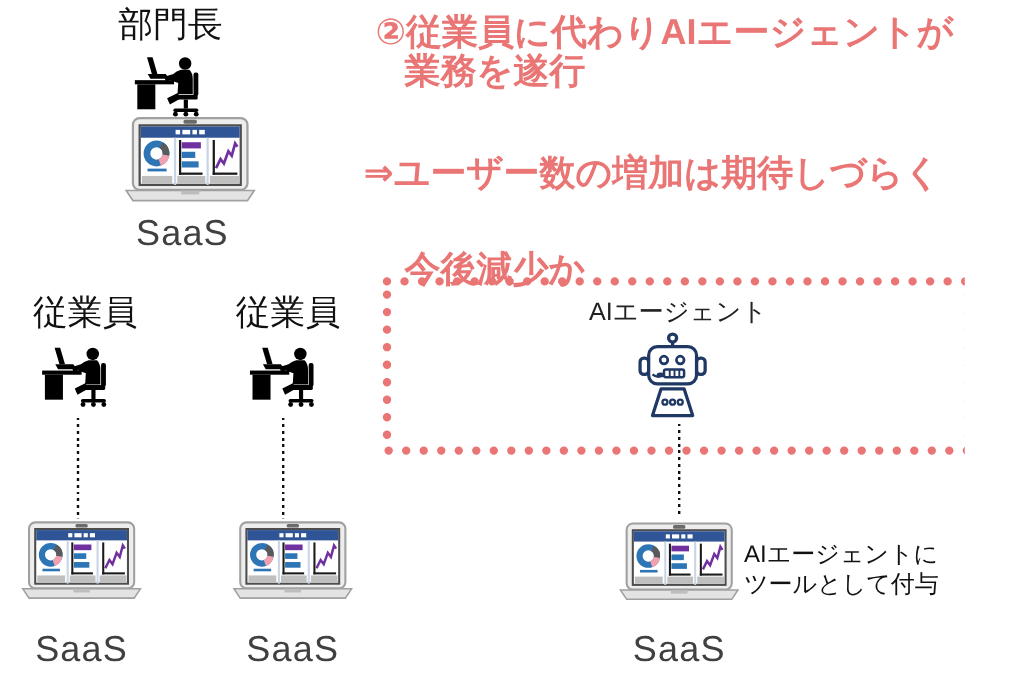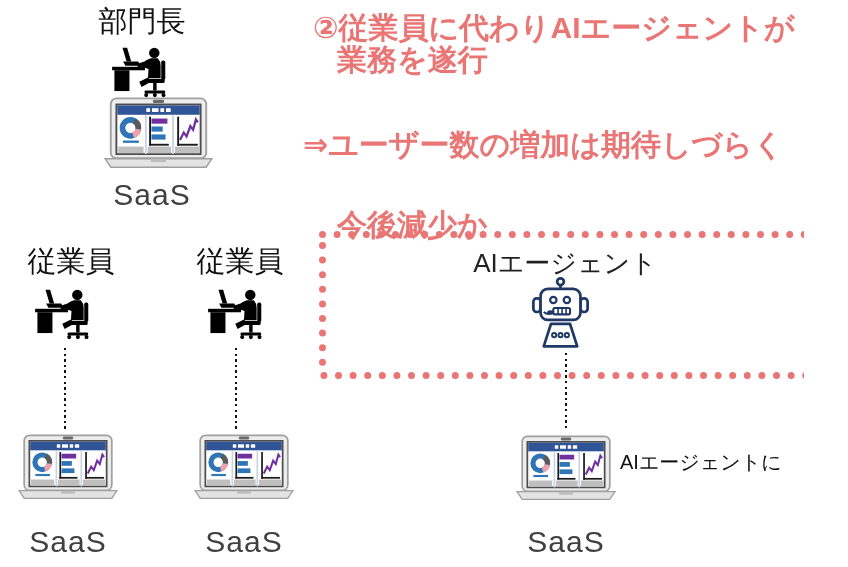--- a/index.html
+++ b/index.html
@@ -7,21 +7,21 @@
     position:relative;width:804px;height:567px;background:#fff;overflow:hidden;
     font-family:"Liberation Sans","DejaVu Sans",sans-serif;color:#000;
   }
   .abs{position:absolute;}
   .jp-label{font-size:29px;line-height:1.1;color:#111;text-align:center;white-space:nowrap;}
   .saas{font-size:30px;line-height:1.1;color:#404040;text-align:center;letter-spacing:1px;white-space:nowrap;}
   .red-line{
     position:absolute;font-size:30px;font-weight:bold;color:#EA7575;
     line-height:1.1;white-space:nowrap;letter-spacing:0px;
   }
-  .agent-label{font-size:26px;color:#222;text-align:center;white-space:nowrap;}
+  .agent-label{font-size:21px;color:#222;text-align:center;white-space:nowrap;}
   .note{font-size:20px;color:#111;line-height:25px;white-space:nowrap;}
   .vline{
     position:absolute;width:2px;
     background-image:repeating-linear-gradient(to bottom,#111 0px,#111 2.4px,transparent 2.4px,transparent 5.6px);
   }
   svg{display:block;}
 </style>
 </head>
 <body>
 
@@ -151,15 +151,16 @@
 
   <div class="vline" style="left:565px;top:353px;height:78px;"></div>
 
   <svg class="abs" style="left:514px;top:435px;" width="104" height="67">
     <use href="#sym-laptop"></use>
   </svg>
   <div class="abs saas" style="left:514px;top:525px;width:104px;">SaaS</div>
 
   <div class="abs note" style="left:620px;top:450px;">
     <div>AIエージェントに</div>
+    <div>ツールとして付与</div>
   </div>
 
 </div>
 
 </body></html>

